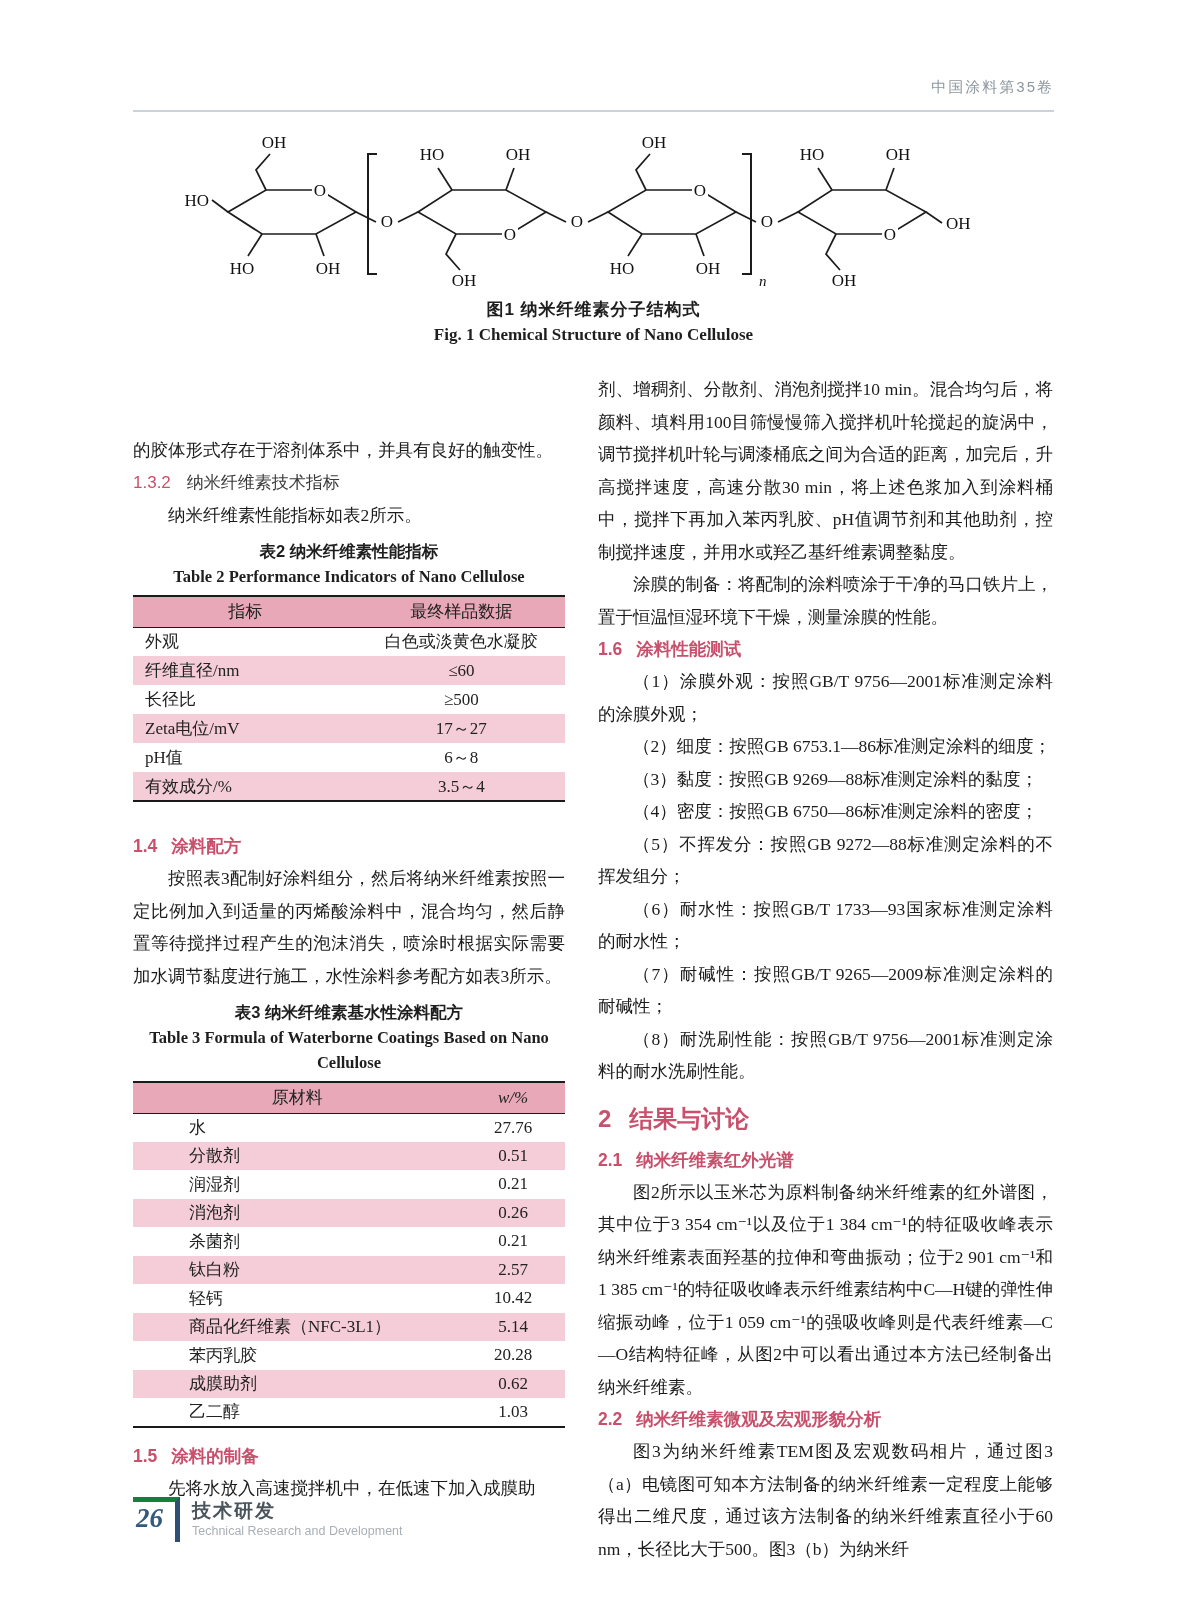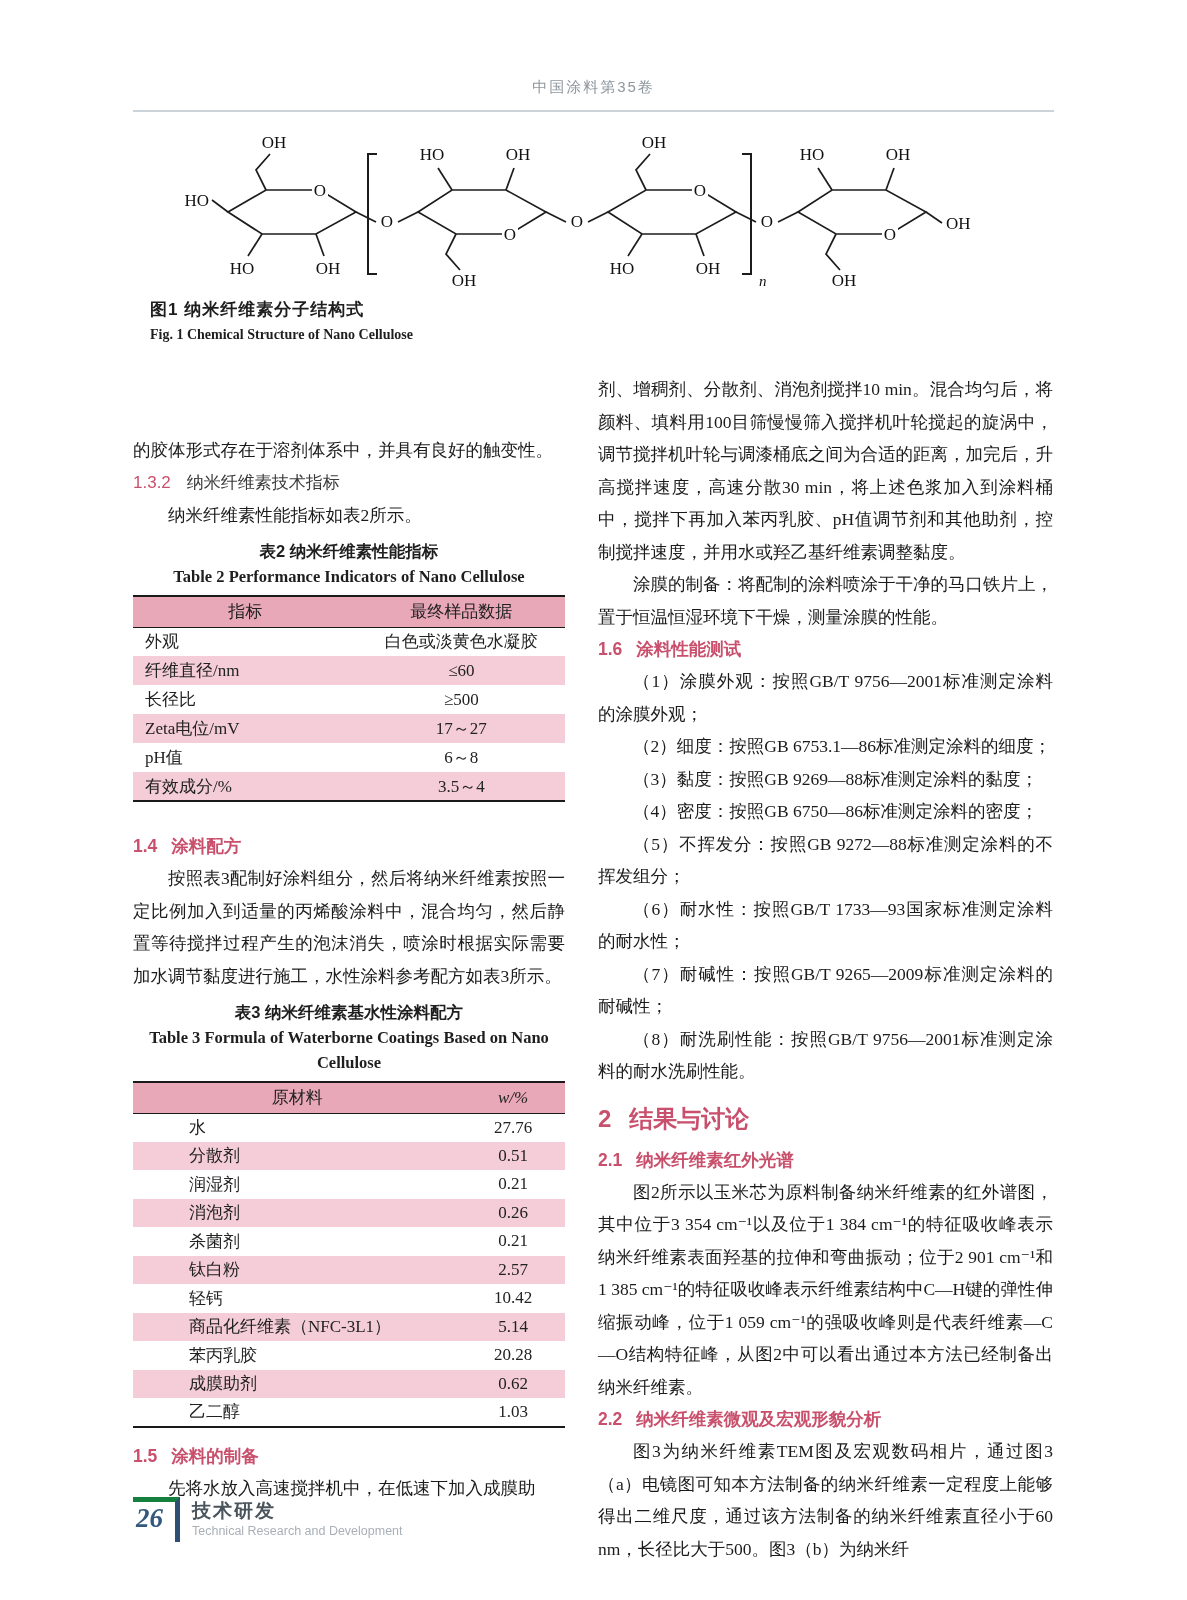--- a/index.html
+++ b/index.html
@@ -1,31 +1,31 @@
 <!DOCTYPE html>
 <html><head>
 <meta charset="utf-8">
 <style>
   * { margin:0; padding:0; box-sizing:border-box; }
   body { background:#ffffff; font-family:"Liberation Serif","DejaVu Serif",serif; }
   .page { position:relative; width:1187px; height:1600px; background:#fff; overflow:hidden; }
 
   
   .runhead { position:absolute; left:133px; top:78px; width:921px;
-    display:flex; justify-content:center; color:#8e979e; font-size:15px;
+    display:flex; justify-content:flex-end; color:#8e979e; font-size:15px;
     letter-spacing:2px; padding-bottom:13px; border-bottom:2px solid #ccd3d8;
     font-family:"Liberation Sans","DejaVu Sans",sans-serif; }
 
   
   .structure { position:absolute; left:183px; top:130px; }
   .structure svg text { font-family:"Liberation Serif","DejaVu Serif",serif; font-size:17px; fill:#111; }
   .structure svg .sub-n { font-size:15px; font-style:italic; }
-  .fig-captions { position:absolute; left:150px; top:297px; width:921px; line-height:25px; }
+  .fig-captions { position:absolute; left:133px; top:297px; width:921px; text-align:center; line-height:25px; }
   .fig-cap-cn { font-family:"Liberation Sans","DejaVu Sans",sans-serif; font-weight:bold; font-size:17px; color:#1e1e1e; letter-spacing:1px; }
-  .fig-cap-en { font-weight:bold; font-size:14px; color:#1e1e1e; }
+  .fig-cap-en { font-weight:bold; font-size:17px; color:#1e1e1e; }
 
   
   .columns { position:absolute; left:133px; top:373px; width:922px; display:flex;align-items:center; }
   .col-left  { width:432px; margin-right:33px; }
   .col-right { width:455px; }
   p.body { font-size:17.5px; line-height:32.5px; color:#1b1b1b; text-align:justify; }
   p.indent { text-indent:35px; }
 
   .h3 { font-family:"Liberation Sans","DejaVu Sans",sans-serif; font-size:17px; line-height:32px; color:#3a3a3a; }
   .h3 .num { color:#c9506c; margin-right:16px; }

